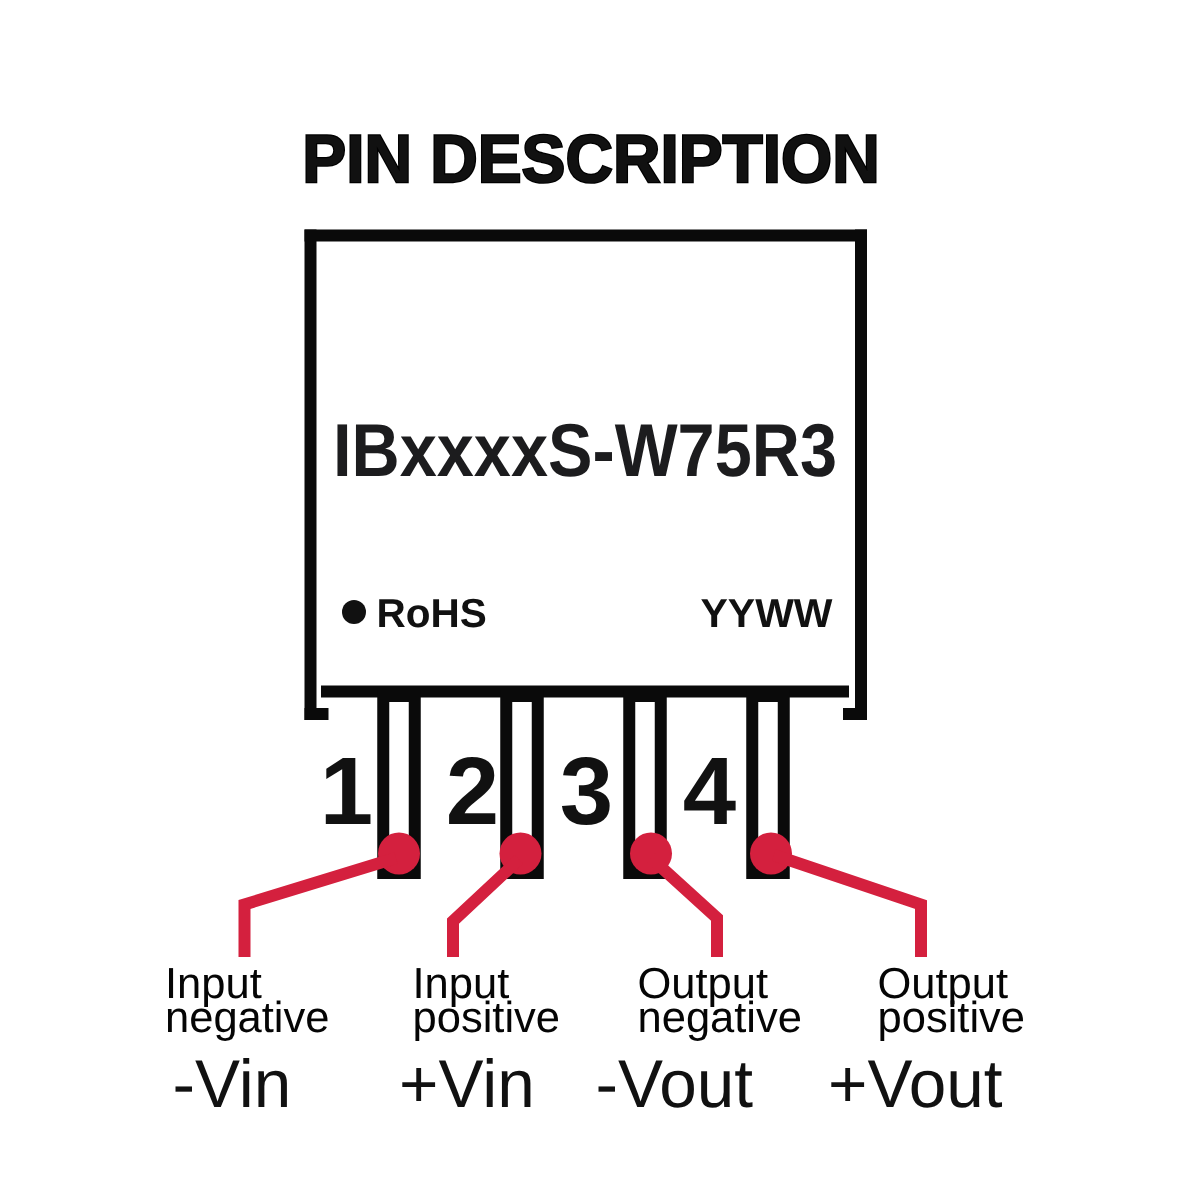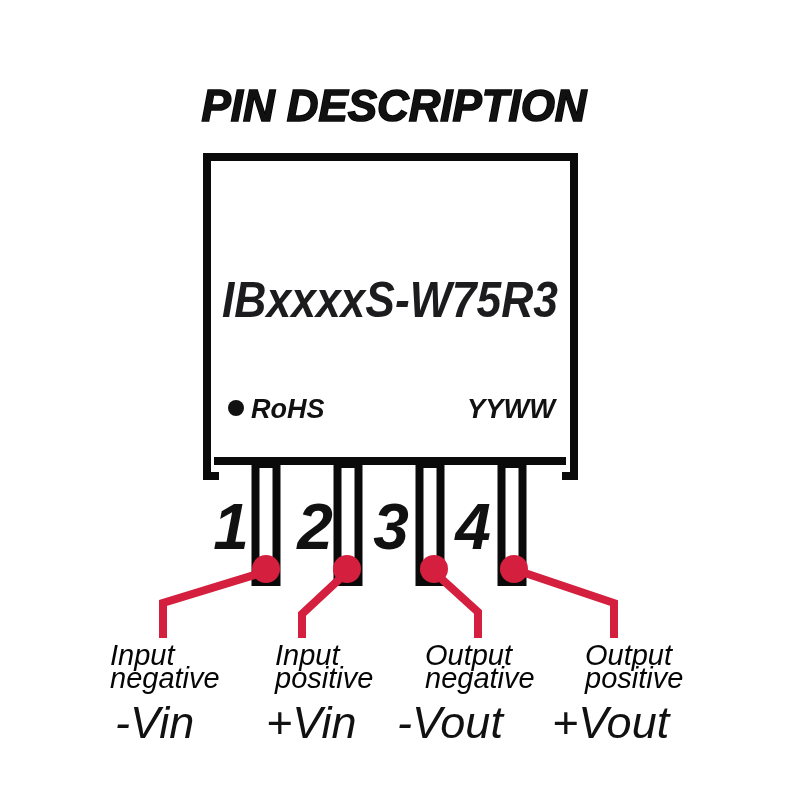--- a/index.html
+++ b/index.html
@@ -3,21 +3,20 @@
 <meta charset="utf-8">
 <style>
   html, body { margin: 0; padding: 0; background: #ffffff; }
   .stage {
     position: relative;
     width: 800px;
     height: 800px;
     background: #ffffff;
     overflow: hidden;
     font-family: "Liberation Sans", "DejaVu Sans", sans-serif;
-    font-style: italic;
   }
   svg text {
     font-family: "Liberation Sans", "DejaVu Sans", sans-serif;
     fill: #111111;
   }
   .title-text {
     font-size: 45px;
     font-weight: 700;
     stroke: #000000;
     stroke-width: 1.6px;

